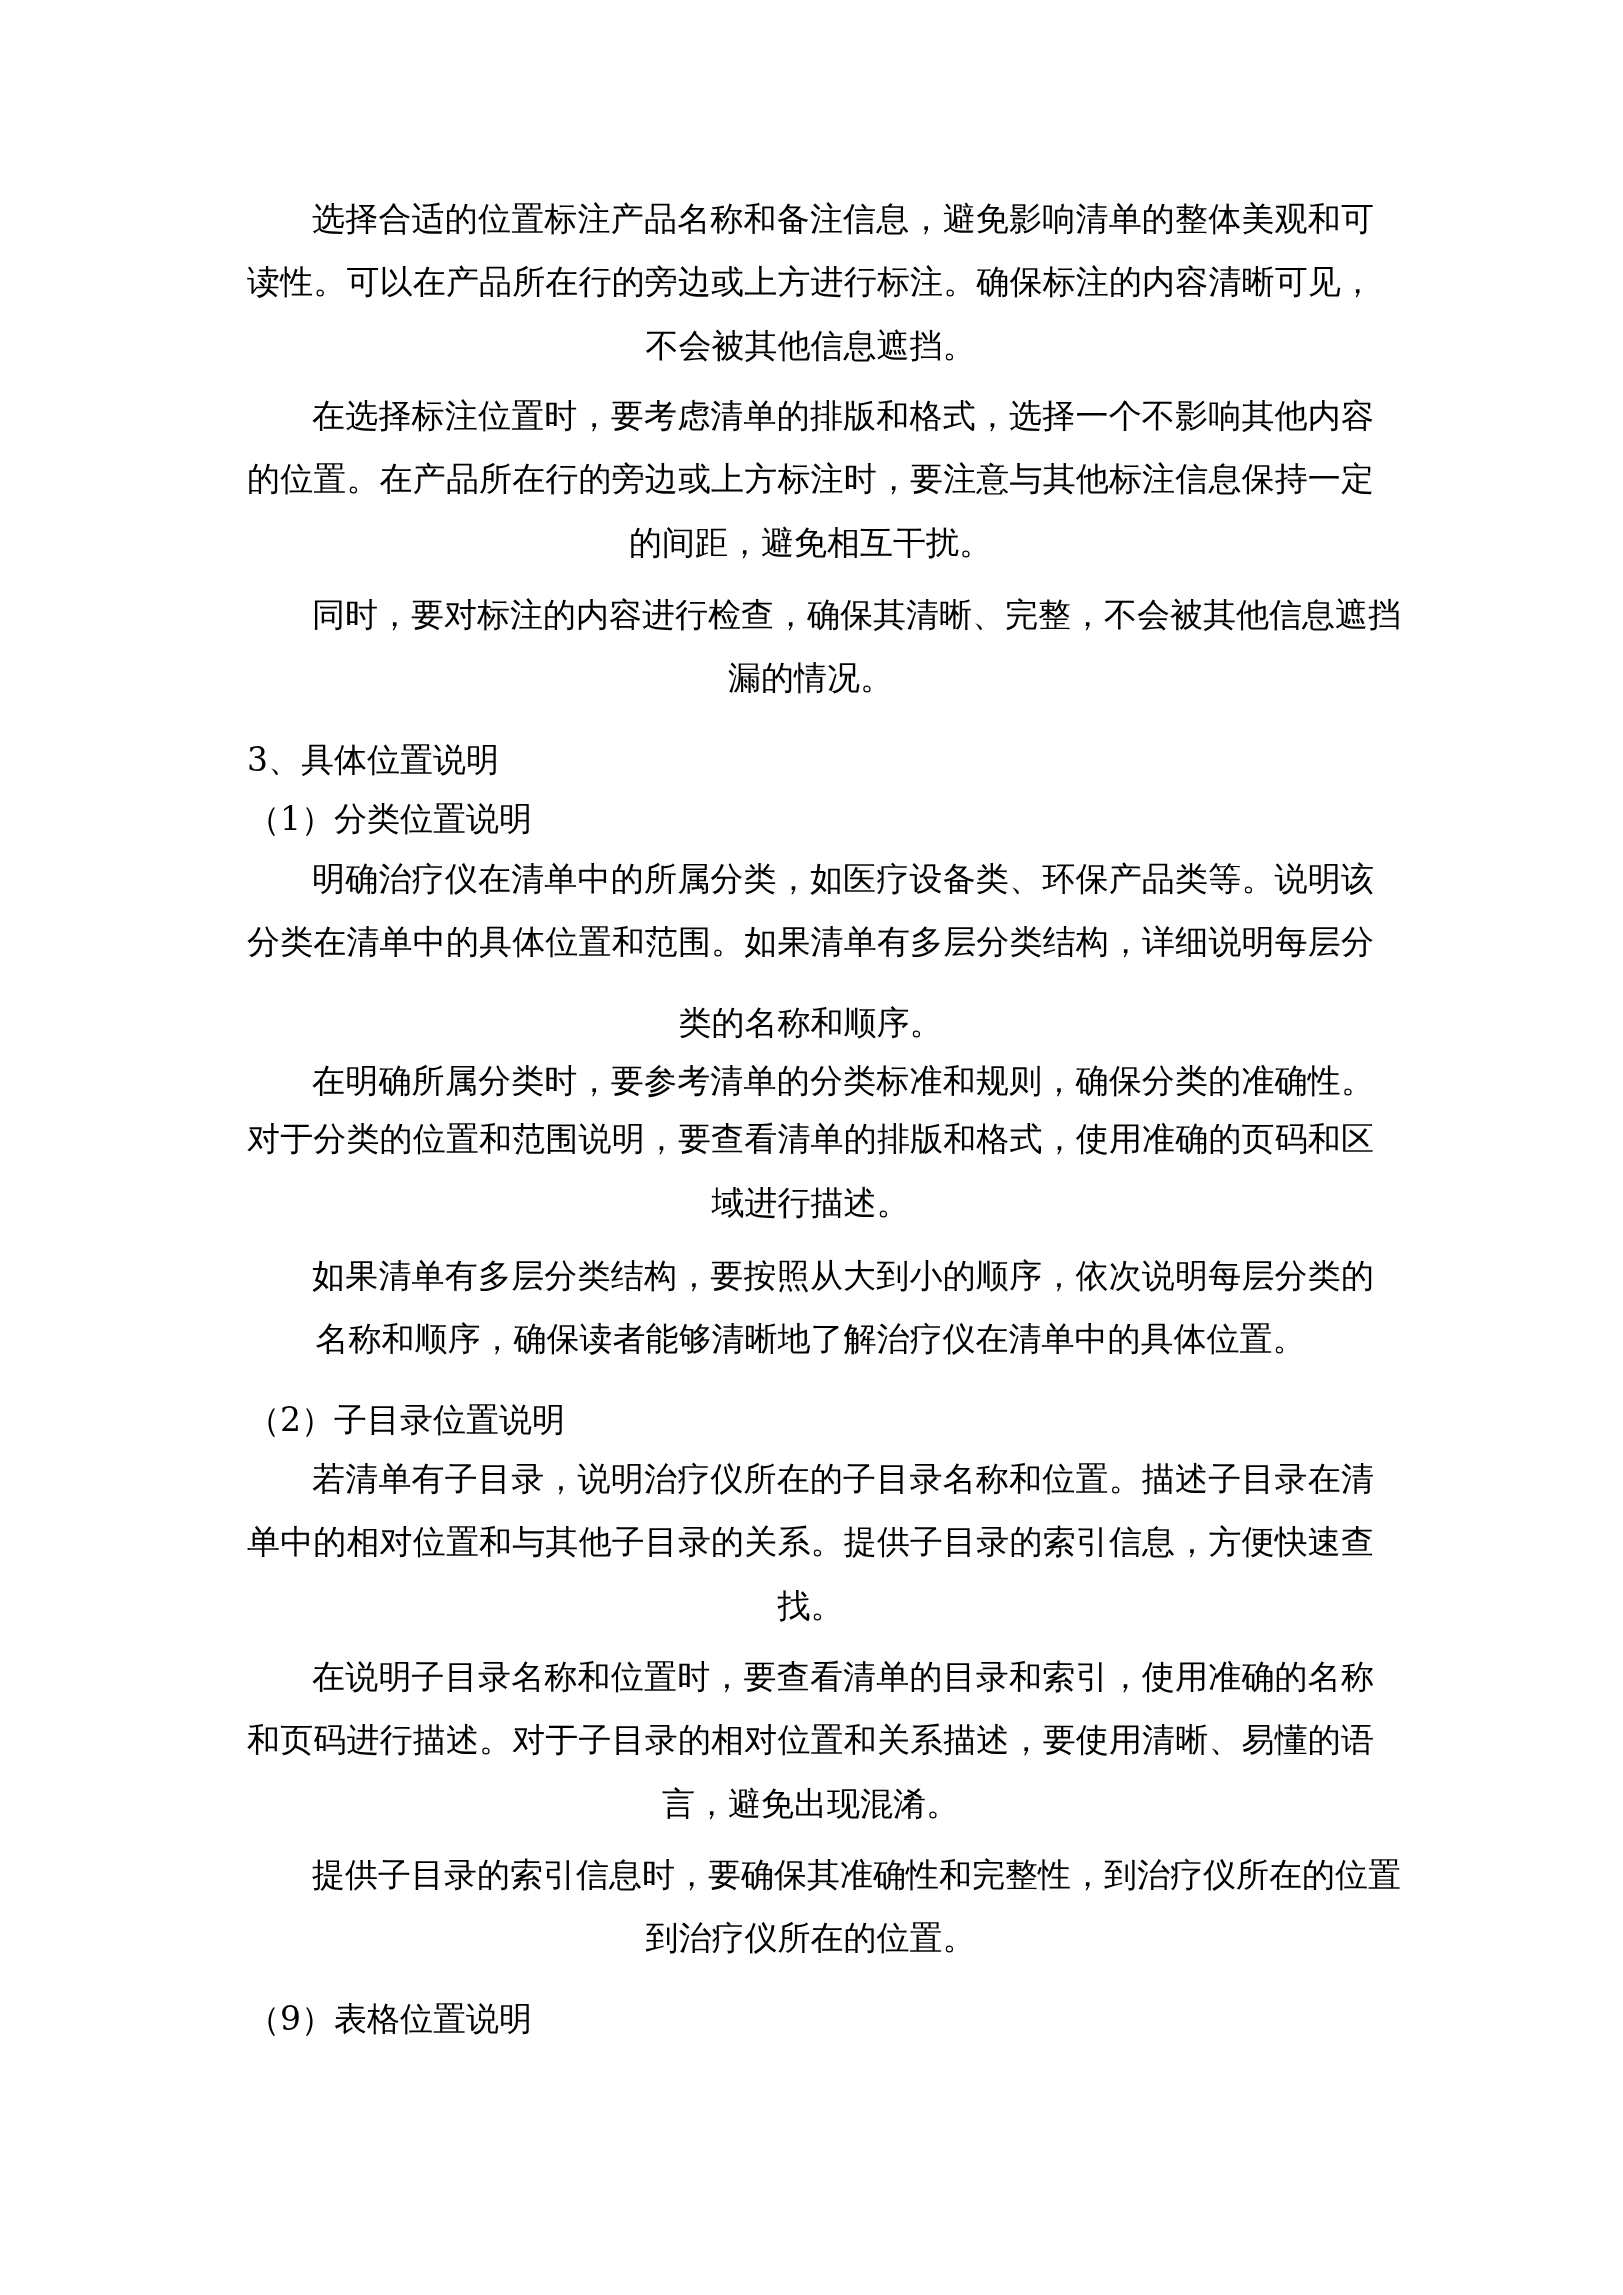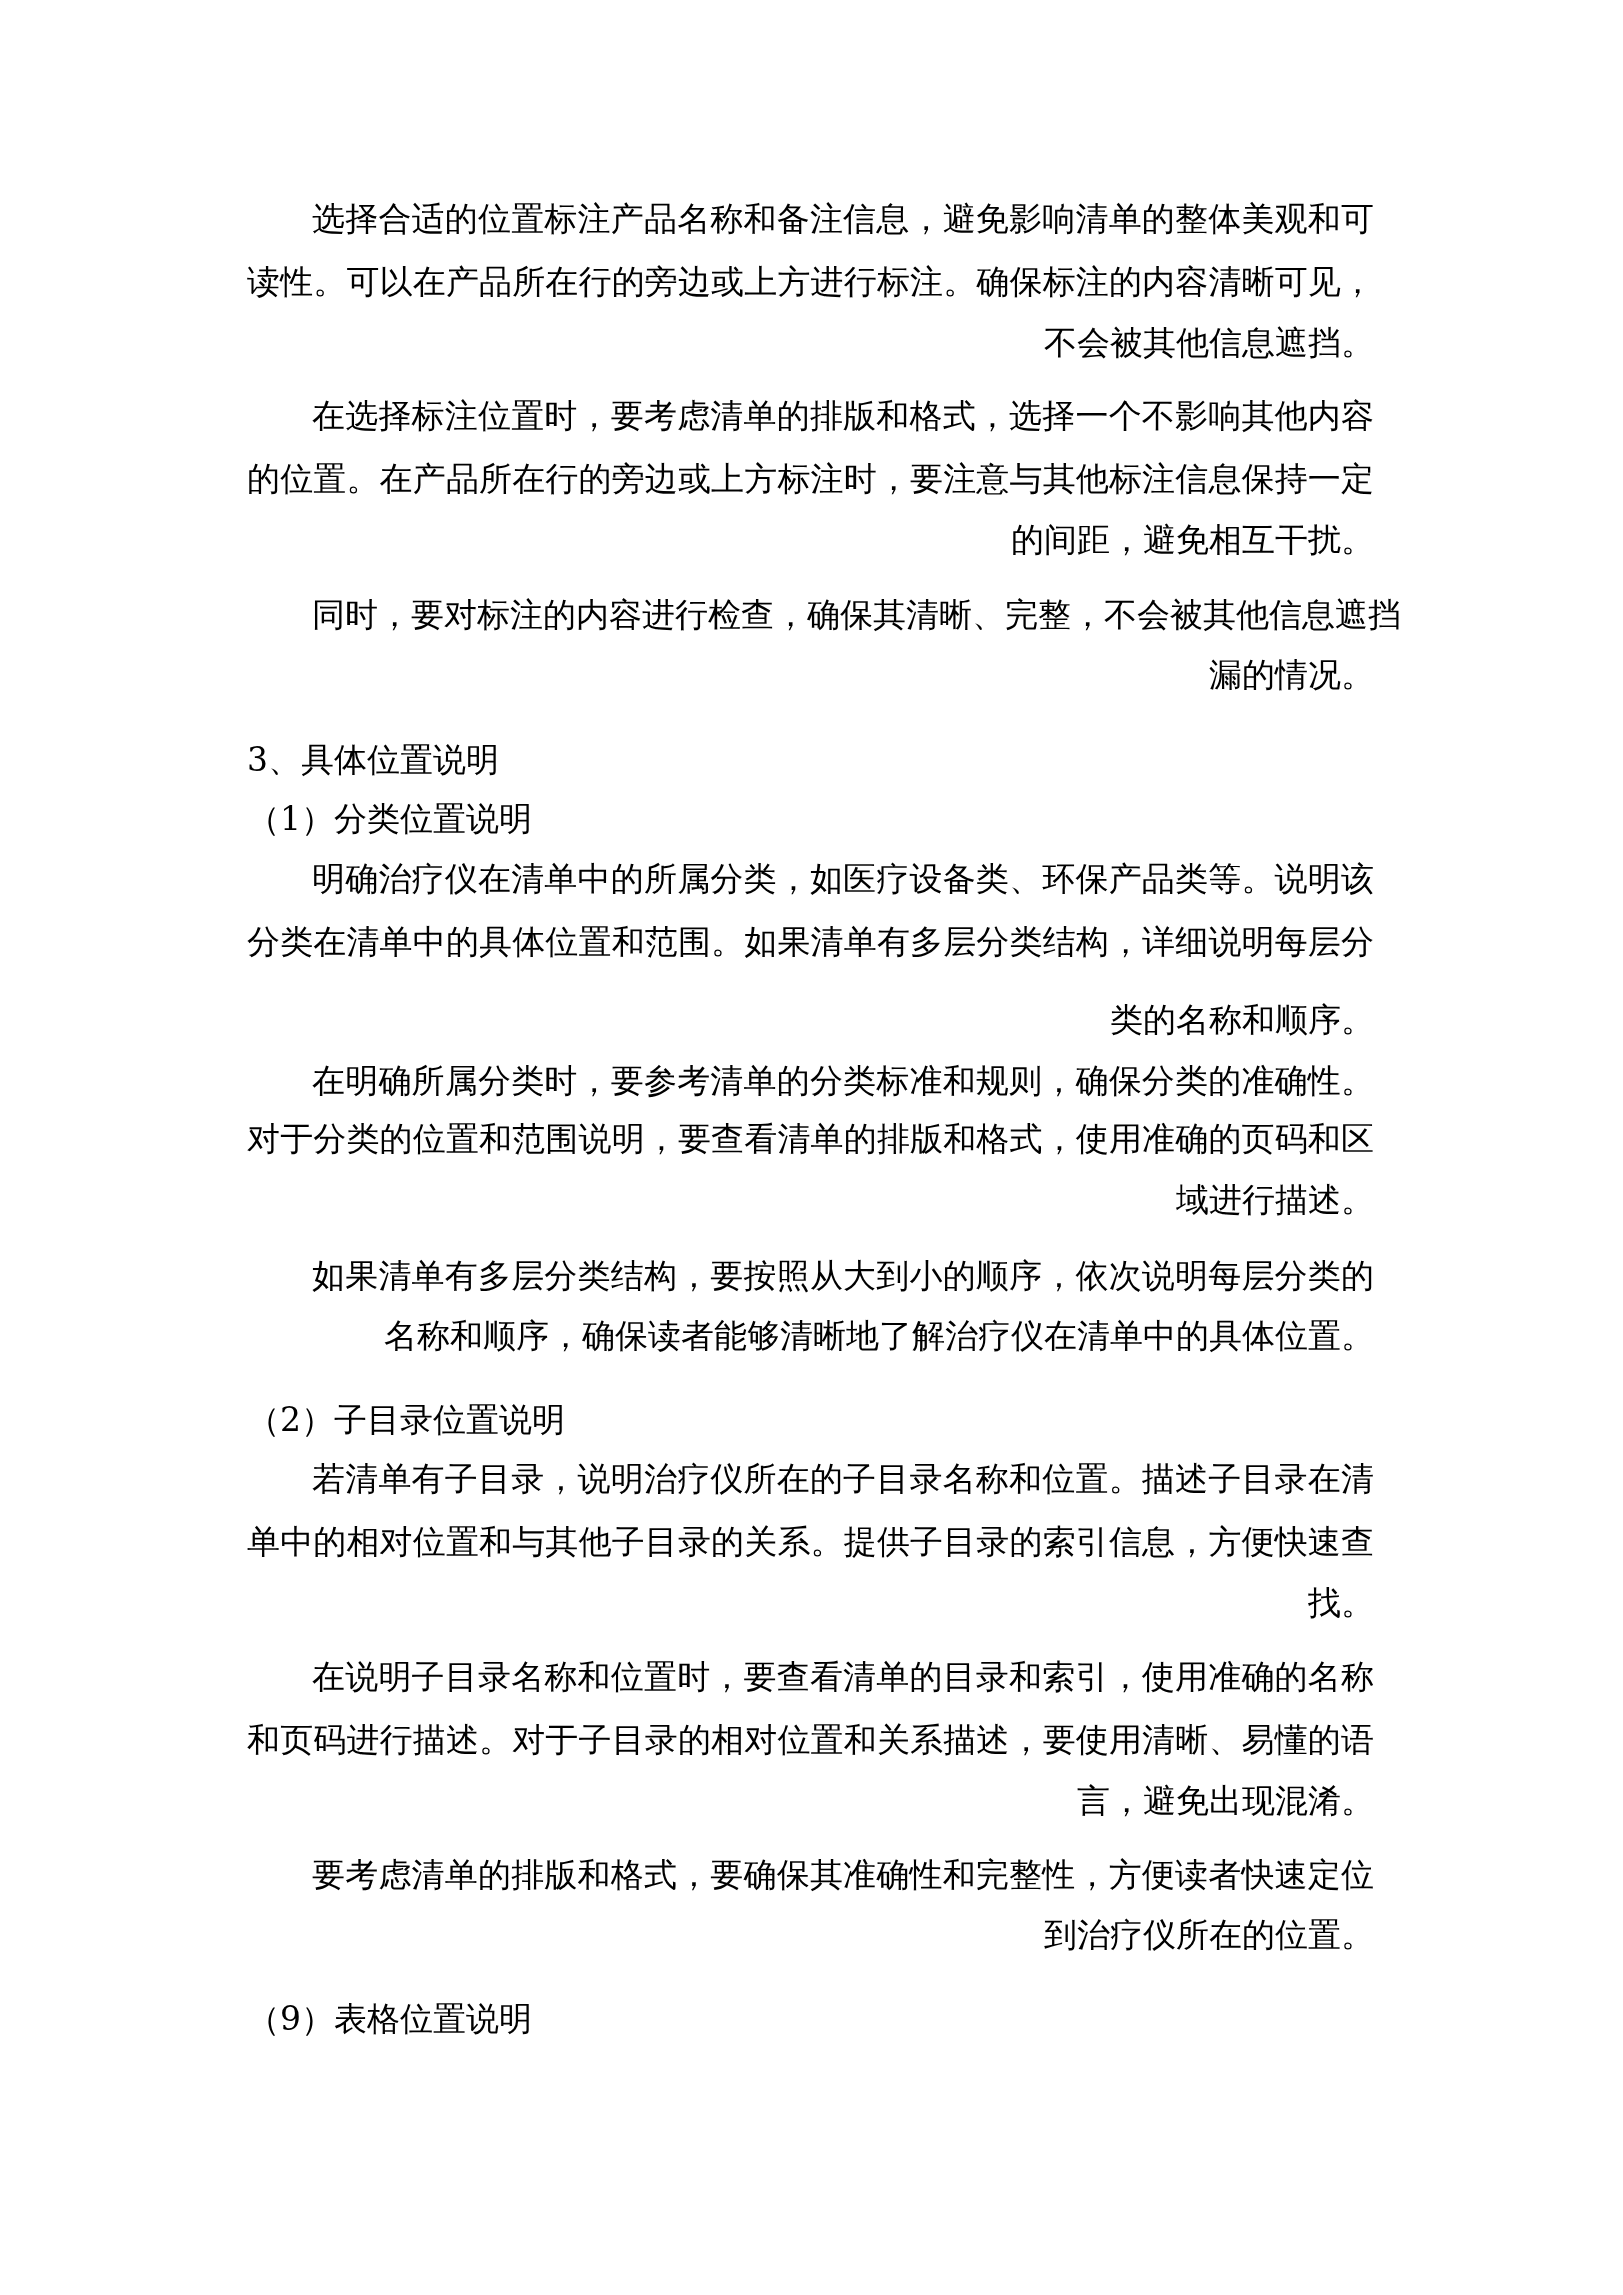--- a/index.html
+++ b/index.html
@@ -36,22 +36,21 @@
     font-size: 33px;
     line-height: 37px;
     white-space: nowrap;
     overflow: visible;
   }
   .line.full {
     text-align: justify;
     text-align-last: justify;
   }
   .line.last {
-    text-align: right;
-    font-family: Liberation Mono, monospace;
+    text-align: center;
   }
   .line.indent {
     padding-left: 65px;
     width: 1062px;
   }
   .heading {
     position: absolute;
     left: 247px;
     font-size: 33px;
     line-height: 37px;
@@ -110,20 +109,20 @@
     <div class="line last" style="top:127px;">找。</div>
   </div>
 
   <div class="block" style="top:1658px;">
     <div class="line full indent" style="top:0px;">在说明子目录名称和位置时，要查看清单的目录和索引，使用准确的名称</div>
     <div class="line full" style="top:63px;">和页码进行描述。对于子目录的相对位置和关系描述，要使用清晰、易懂的语</div>
     <div class="line last" style="top:127px;">言，避免出现混淆。</div>
   </div>
 
   <div class="block" style="top:1856px;">
-    <div class="line full indent" style="top:0px;">要考虑清单的排版和格式，要确保其准确性和完整性，方便读者快速定位</div>
+    <div class="line full indent" style="top:0px;">提供子目录的索引信息时，要确保其准确性和完整性，到治疗仪所在的位置</div>
     <div class="line last" style="top:63px;">到治疗仪所在的位置。</div>
   </div>
 
   <div class="heading" style="top:2000px;">（9）表格位置说明</div>
 
 </div>
 
 
 </body></html>

